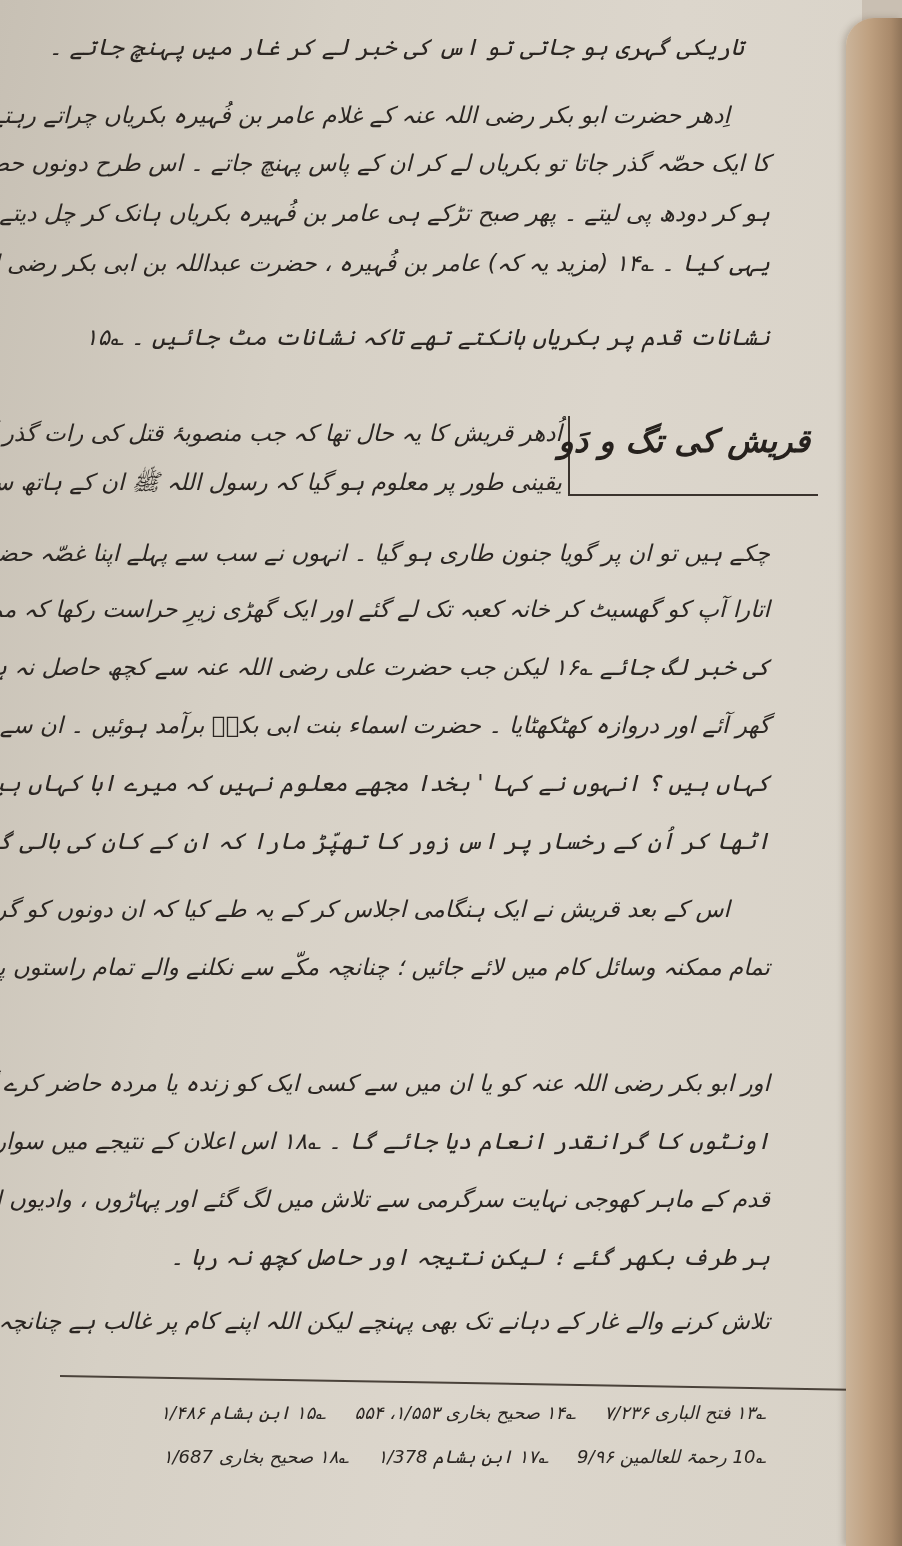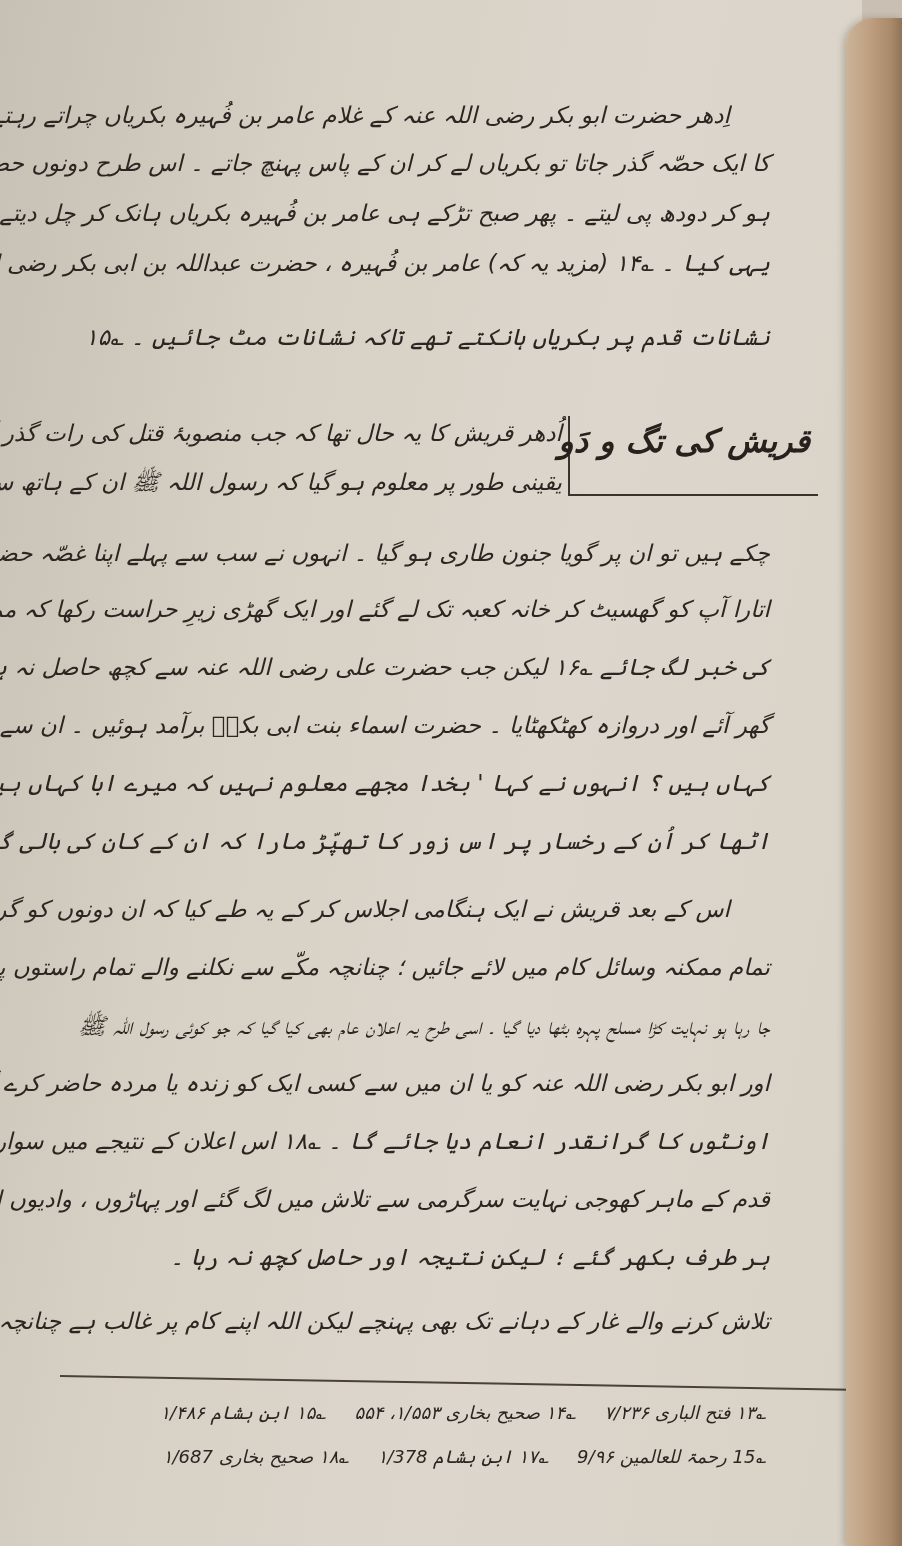--- a/index.html
+++ b/index.html
@@ -31,20 +31,21 @@
     position: absolute; left: 60px; top: 1375px; width: 790px; height: 2px;
     background: #4a423a; transform: rotate(1deg); transform-origin: left center;
   }
   .footnotes { position: absolute; direction: rtl; white-space: nowrap; color: #2b2622; font-size: 18px; font-style: italic; }
 </style>
 </head>
 <body>
 
 <div class="page">
 
+  <div class="line" style="right:118px; top:34px;">تاریکی گہری ہو جاتی تو اس کی خبر لے کر غار میں پہنچ جاتے ۔</div>
 
   <div class="line" style="right:132px; top:102px;">اِدھر حضرت ابو بکر رضی اللہ عنہ کے غلام عامر بن فُہیرہ بکریاں چراتے رہتے اور جب رات</div>
   <div class="line" style="right:92px; top:150px;">کا ایک حصّہ گذر جاتا تو بکریاں لے کر ان کے پاس پہنچ جاتے ۔ اس طرح دونوں حضرات رات کو آسودہ</div>
   <div class="line" style="right:92px; top:200px;">ہو کر دودھ پی لیتے ۔ پھر صبح تڑکے ہی عامر بن فُہیرہ بکریاں ہانک کر چل دیتے ۔ تینوں رات انہوں نے</div>
   <div class="line" style="right:92px; top:250px;">یہی کیا ۔ ؎۱۴ (مزید یہ کہ) عامر بن فُہیرہ ، حضرت عبداللہ بن ابی بکر رضی اللہ عنہ کے مکّہ جانے کے بعد انہیں کے</div>
   <div class="line" style="right:92px; top:300px;margin-top:24px;">نشانات قدم پر بکریاں ہانکتے تھے تاکہ نشانات مٹ جائیں ۔ ؎۱۵</div>
   <div class="line" style="right:92px; top:350px;"></div>
 
   <div class="heading-box">
     <div class="heading-text">قریش کی تگ و دَو</div>
@@ -55,21 +56,20 @@
 
   <div class="line" style="right:92px; top:540px;">چکے ہیں تو ان پر گویا جنون طاری ہو گیا ۔ انہوں نے سب سے پہلے اپنا غصّہ حضرت علی رضی اللہ عنہ پر</div>
   <div class="line" style="right:92px; top:596px;">اتارا آپ کو گھسیٹ کر خانہ کعبہ تک لے گئے اور ایک گھڑی زیرِ حراست رکھا کہ ممکن ہے ان دونوں</div>
   <div class="line" style="right:92px; top:654px;">کی خبر لگ جائے ؎۱۶ لیکن جب حضرت علی رضی اللہ عنہ سے کچھ حاصل نہ ہوا تو ابو بکر رضی اللہ عنہ کے</div>
   <div class="line" style="right:92px; top:712px;">گھر آئے اور دروازہ کھٹکھٹایا ۔ حضرت اسماء بنت ابی بکرؓ برآمد ہوئیں ۔ ان سے پوچھا تمہارے ابا</div>
   <div class="line" style="right:92px; top:770px;">کہاں ہیں ؟ انہوں نے کہا ' بخدا مجھے معلوم نہیں کہ میرے ابا کہاں ہیں ۔ اس پر کمبخت خبیث ابو جہل نے ہاتھ</div>
   <div class="line" style="right:92px; top:828px;">اٹھا کر اُن کے رخسار پر اس زور کا تھپّڑ مارا کہ ان کے کان کی بالی گر گئی ۔ ؎۱۷</div>
 
   <div class="line" style="right:132px; top:896px;">اس کے بعد قریش نے ایک ہنگامی اجلاس کر کے یہ طے کیا کہ ان دونوں کو گرفتار کرنے کے لیے</div>
   <div class="line" style="right:92px; top:954px;">تمام ممکنہ وسائل کام میں لائے جائیں ؛ چنانچہ مکّے سے نکلنے والے تمام راستوں پر خواہ وہ کسی بھی سمت</div>
-  <div class="line" style="right:92px; top:1012px;">جا رہا ہو نہایت کڑا مسلح پہرہ بٹھا دیا گیا ۔ اسی طرح یہ اعلان عام بھی کیا گیا کہ جو کوئی رسول اللہ ﷺ</div>
   <div class="line" style="right:92px; top:1070px;">اور ابو بکر رضی اللہ عنہ کو یا ان میں سے کسی ایک کو زندہ یا مردہ حاضر کرے گا اسے ہر ایک کے بدلے سو</div>
   <div class="line" style="right:92px; top:1128px;">اونٹوں کا گرانقدر انعام دیا جائے گا ۔ ؎۱۸ اس اعلان کے نتیجے میں سوار اور پیادے اور نشاناتِ</div>
   <div class="line" style="right:92px; top:1186px;">قدم کے ماہر کھوجی نہایت سرگرمی سے تلاش میں لگ گئے اور پہاڑوں ، وادیوں اور نشیب و فراز میں</div>
   <div class="line" style="right:92px; top:1244px;">ہر طرف بکھر گئے ؛ لیکن نتیجہ اور حاصل کچھ نہ رہا ۔</div>
 
   <div class="line" style="right:92px; top:1308px;">تلاش کرنے والے غار کے دہانے تک بھی پہنچے لیکن اللہ اپنے کام پر غالب ہے چنانچہ صحیح بخاری</div>
 
   <div class="rule"></div>
 
   <div class="footnotes" style="right:96px; top:1402px;">
@@ -77,21 +77,21 @@
     <span>فتح الباری ۷/۲۳۶</span>
     &nbsp;&nbsp;&nbsp;
     <span>؎۱۴</span>
     <span>صحیح بخاری ۱/۵۵۳، ۵۵۴</span>
     &nbsp;&nbsp;&nbsp;
     <span>؎۱۵</span>
     <span>ابن ہشام ۱/۴۸۶</span>
   </div>
 
   <div class="footnotes" style="right:96px; top:1446px;">
-    <span>؎15</span>
+    <span>؎10</span>
     <span>رحمۃ للعالمین 9/۹۶</span>
     &nbsp;&nbsp;&nbsp;
     <span>؎۱۷</span>
     <span>ابن ہشام ۱/378</span>
     &nbsp;&nbsp;&nbsp;
     <span>؎۱۸</span>
     <span>صحیح بخاری ۱/687</span>
   </div>
 
 </div>

